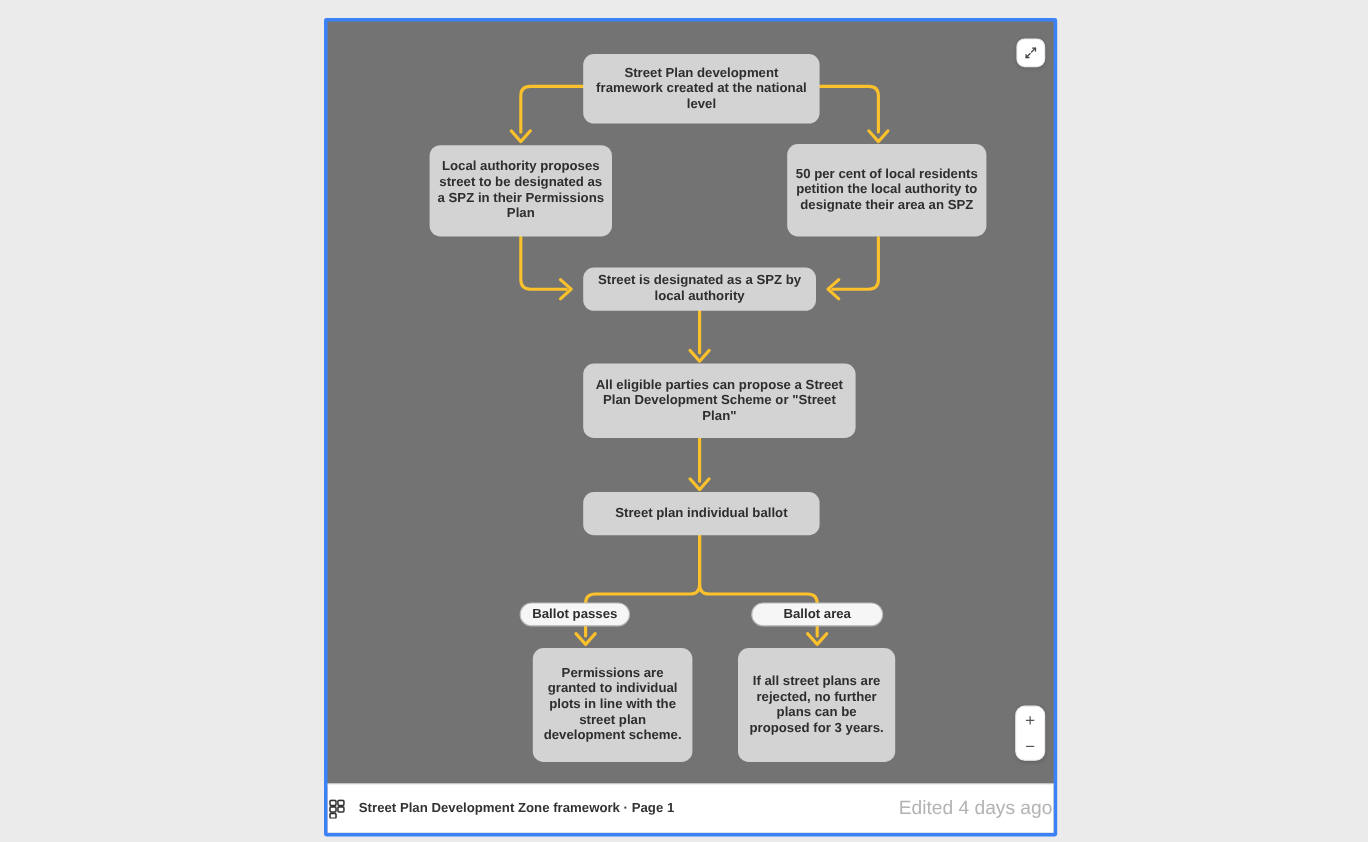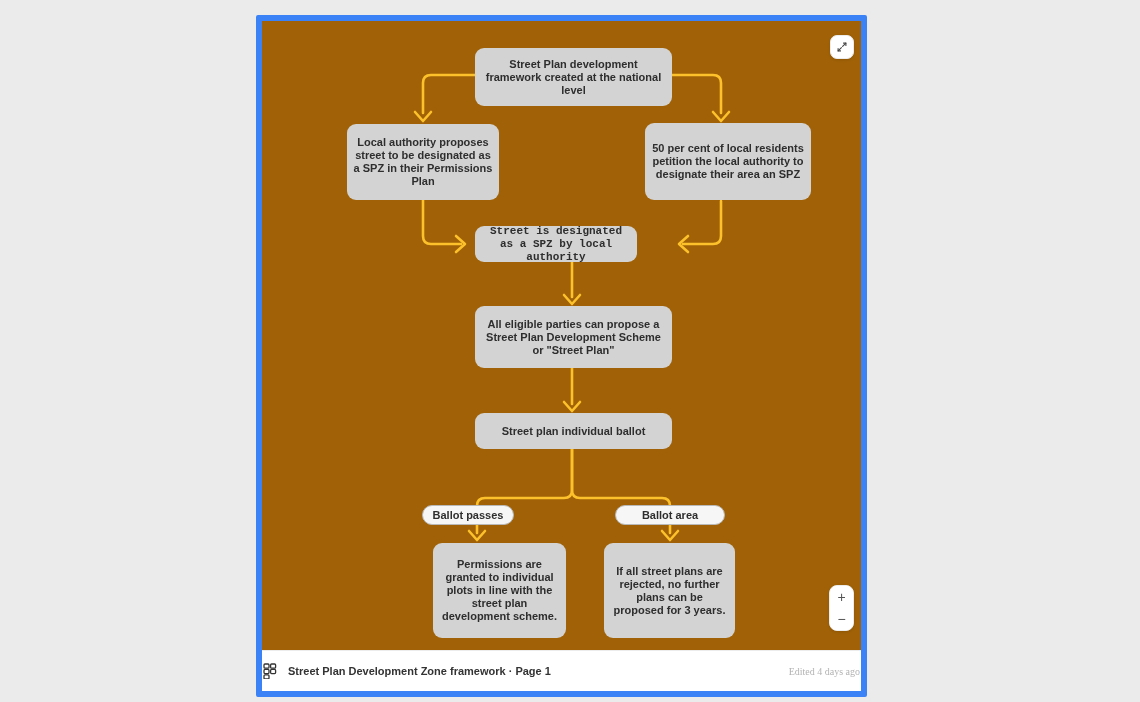--- a/index.html
+++ b/index.html
@@ -10,22 +10,22 @@
     --pill-border:#b9b9b9;
   }
   *{margin:0;padding:0;box-sizing:border-box;}
   html,body{width:1140px;height:702px;overflow:hidden;}
   body{
     background:#ebebeb;
     font-family:"Liberation Sans","DejaVu Sans",sans-serif;
     position:relative;
   }
   .canvas{
-    position:absolute;left:256px;top:15px;width:611px;height:682px;
-    background:#a16207;border:6px solid #3b82f6;border-radius:2px;
+    position:absolute;left:270px;top:15px;width:611px;height:682px;
+    background:#737373;border:3px solid #3b82f6;border-radius:2px;
   }
   .board{
     position:absolute;left:0;top:0;width:609px;height:639px;overflow:hidden;
   }
   .edges{position:absolute;left:0;top:0;}
   .edge{fill:none;stroke:var(--arrow);stroke-width:2.6;stroke-linecap:round;stroke-linejoin:round;}
   .node{
     position:absolute;display:flex;align-items:center;justify-content:center;
     background:var(--node-fill);color:var(--node-text);
     border-radius:9px;text-align:center;
@@ -35,22 +35,22 @@
   .pill{
     position:absolute;display:flex;align-items:center;justify-content:center;
     background:var(--pill-fill);color:var(--node-text);
     border:1.5px solid var(--pill-border);border-radius:999px;
     font-size:11px;font-weight:700;text-align:center;
   }
   
   .n-national{left:213px;top:27px;width:197px;height:58px;}
   .n-local{left:85px;top:103px;width:152px;height:76px;}
   .n-residents{left:383px;top:102px;width:166px;height:77px;}
-  .n-designated{left:213px;top:205px;width:162px;height:36px;font-family:Liberation Mono, monospace;}
-  .n-eligible{left:213px;top:285px;width:197px;height:62px;text-align:center;}
+  .n-designated{left:213px;top:205px;width:194px;height:36px;}
+  .n-eligible{left:213px;top:285px;width:227px;height:62px;text-align:center;}
   .n-ballot{left:213px;top:392px;width:197px;height:36px;}
   .p-passes{left:160px;top:484px;width:92px;height:20px;}
   .p-fails{left:353px;top:484px;width:110px;height:20px;}
   .n-permissions{left:147px;top:522px;width:133px;height:95px;margin-left:24px;}
   .n-rejected{left:342px;top:522px;width:131px;height:95px;}
   
   .expand-btn{
     position:absolute;top:14px;right:7px;width:24px;height:24px;
     background:#fff;border:1px solid #ececec;border-radius:7px;
     box-shadow:0 1px 3px rgba(0,0,0,.12);
@@ -68,21 +68,21 @@
     line-height:1;
   }
   
   .footer{
     position:absolute;left:0;right:0;bottom:0;height:41px;
     background:#fff;border-top:1px solid #ececec;
     display:flex;align-items:center;padding:0 1px;
   }
   .footer-icon{width:15px;height:17px;margin-right:10px;flex:none;display:flex;align-items:center;}
   .footer-title{font-size:11px;font-weight:700;color:#333;white-space:nowrap;}
-  .footer-edited{margin-left:auto;font-size:10px;color:#b3b3b3;white-space:nowrap;font-family:Liberation Serif, serif;}
+  .footer-edited{margin-left:auto;font-size:16px;color:#b3b3b3;white-space:nowrap;}
 </style>
 </head>
 <body style="background: rgb(235, 235, 235);">
 
 <div class="canvas">
 
   <div class="board">
 
     <svg class="edges" width="609" height="639" viewBox="0 0 609 639">
 

